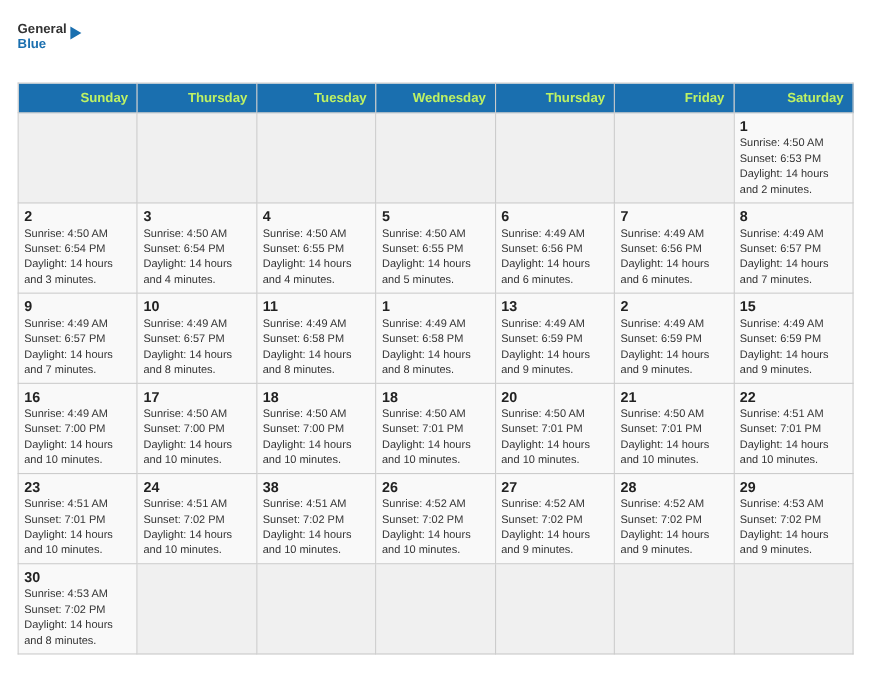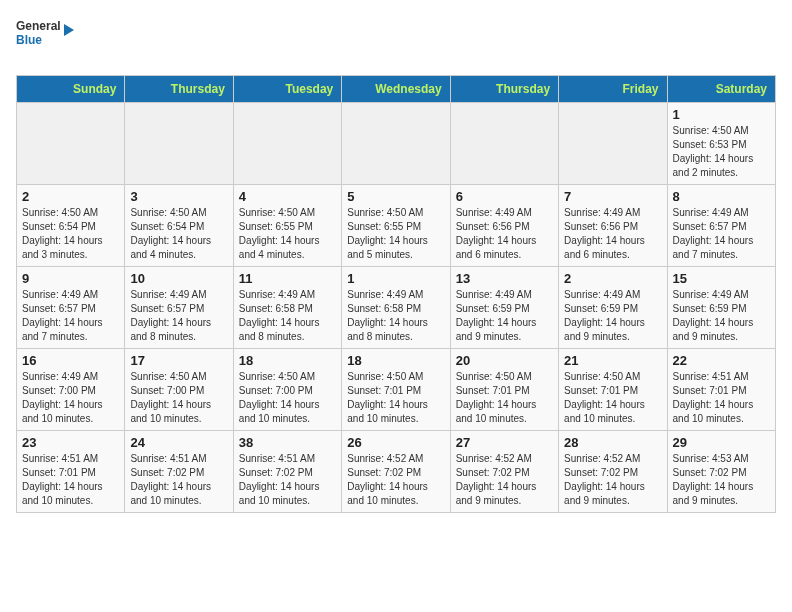--- a/index.html
+++ b/index.html
@@ -315,14 +315,29 @@
 and 9 minutes.</div>
         </td>
         <td>
           <span class="day-number">29</span>
           <div class="day-info" style="white-space: pre-line;">Sunrise: 4:53 AM
 Sunset: 7:02 PM
 Daylight: 14 hours
 and 9 minutes.</div>
         </td>
       </tr>
+      <tr class="week-row">
+        <td>
+          <span class="day-number">30</span>
+          <div class="day-info" style="white-space: pre-line;">Sunrise: 4:53 AM
+Sunset: 7:02 PM
+Daylight: 14 hours
+and 8 minutes.</div>
+        </td>
+        <td class="empty"></td>
+        <td class="empty"></td>
+        <td class="empty"></td>
+        <td class="empty"></td>
+        <td class="empty"></td>
+        <td class="empty"></td>
+      </tr>
     </tbody>
 </table>
 
 </body></html>

